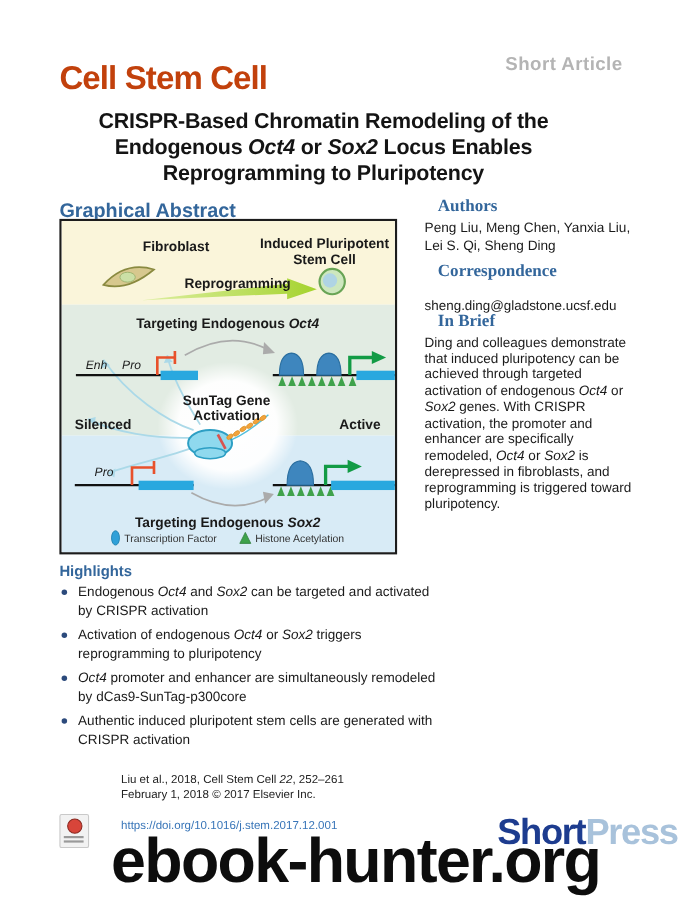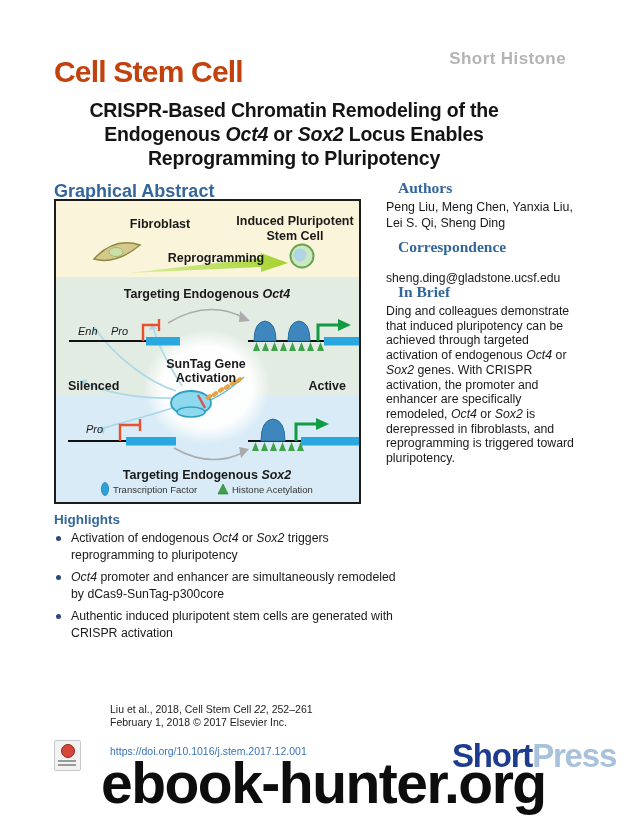--- a/index.html
+++ b/index.html
@@ -45,21 +45,21 @@
   .watermark{position:absolute;left:101px;top:750px;font-size:57px;font-weight:bold;
              color:#0d0d0d;letter-spacing:-1.5px;z-index:10;white-space:nowrap;}
   i{font-style:italic;}
   text{font-family:"Liberation Sans", sans-serif;}
 </style>
 </head>
 <body>
 
 <div class="page">
 
-  <div class="kicker">Short Histone</div>
+  <div class="kicker">Short Article</div>
   <div class="logo">Cell Stem Cell</div>
 
   <h1 class="title">
     <span class="tline">CRISPR-Based Chromatin Remodeling of the</span>
     <span class="tline">Endogenous <i>Oct4</i> or <i>Sox2</i> Locus Enables</span>
     <span class="tline">Reprogramming to Pluripotency</span>
   </h1>
 
   <div class="ga-head h-blue">Graphical Abstract</div>
 
@@ -216,20 +216,24 @@
   <div class="rcol-head corr-head h-blue">Correspondence</div>
   <a class="corr-email" href="#">sheng.ding@gladstone.ucsf.edu</a>
 
   <div class="rcol-head inbrief-head h-blue">In Brief</div>
   <div class="inbrief-body">Ding and colleagues demonstrate that induced pluripotency can be achieved through targeted activation of endogenous <i>Oct4</i> or <i>Sox2</i> genes. With CRISPR activation, the promoter and enhancer are specifically remodeled, <i>Oct4</i> or <i>Sox2</i> is derepressed in fibroblasts, and reprogramming is triggered toward pluripotency.</div>
 
   <div class="hl-head h-blue">Highlights</div>
   <ul class="hl-list">
     <li>
       <span class="dot"></span>
+      <span>Endogenous <i>Oct4</i> and <i>Sox2</i> can be targeted and activated by CRISPR activation</span>
+    </li>
+    <li>
+      <span class="dot"></span>
       <span>Activation of endogenous <i>Oct4</i> or <i>Sox2</i> triggers reprogramming to pluripotency</span>
     </li>
     <li>
       <span class="dot"></span>
       <span><i>Oct4</i> promoter and enhancer are simultaneously remodeled by dCas9-SunTag-p300core</span>
     </li>
     <li>
       <span class="dot"></span>
       <span>Authentic induced pluripotent stem cells are generated with CRISPR activation</span>
     </li>

